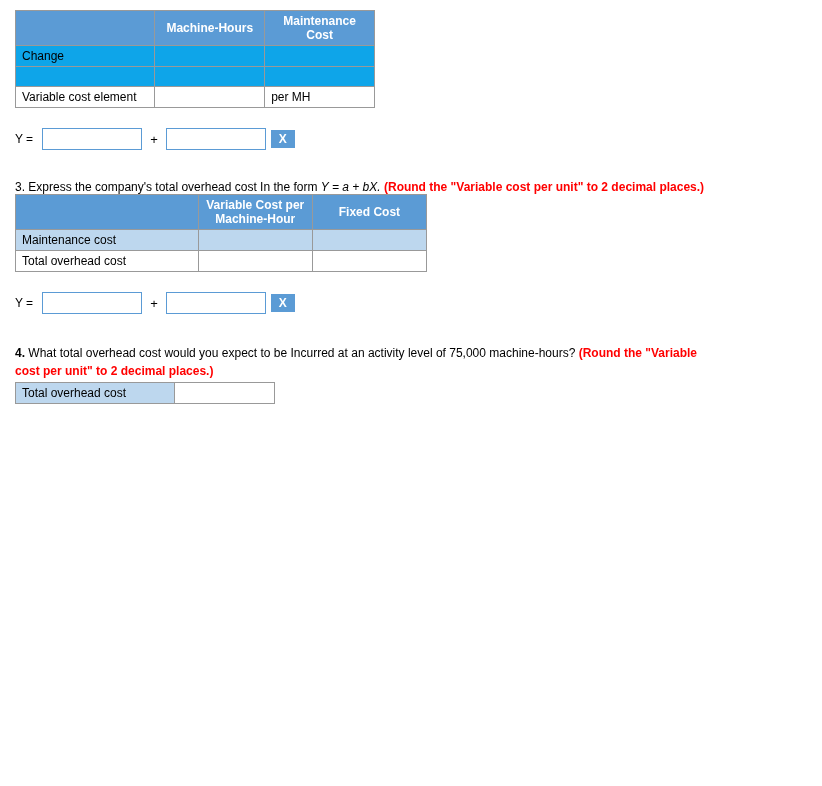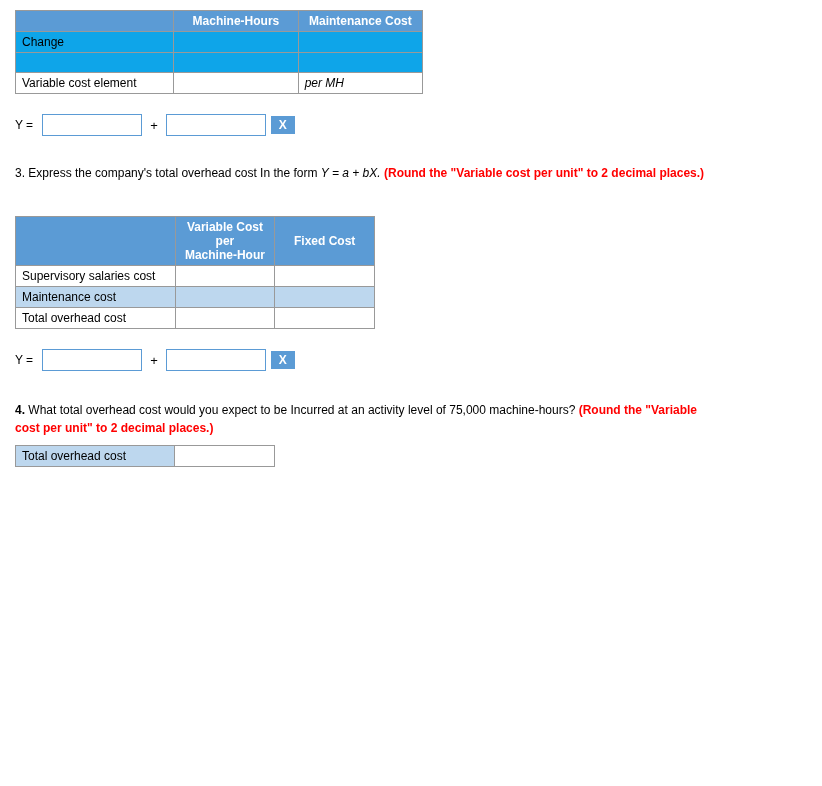--- a/index.html
+++ b/index.html
@@ -19,42 +19,41 @@
       font-size: 12px;
     }
     td, th {
       border: 1px solid #999;
       padding: 3px 6px;
       height: 20px;
     }
 
     
     .top-table {
-      width: 408px;
+      width: 360px;
       margin-bottom: 20px;
     }
     .top-table .header-row td {
       background-color: #5b9bd5;
       color: #fff;
       font-weight: bold;
       text-align: center;
     }
     .top-table .label-col {
       width: 140px;
       background-color: #fff;
     }
     .top-table .input-col {
       width: 110px;
       background-color: #fff;
     }
     .top-table .blue-row td {
       background-color: #0ea5e9;
     }
     .top-table .per-mh-cell {
-      font-style: italic;
       color: #000;
     }
     .top-table input[type="text"] {
       border: none;
       outline: none;
       width: 100%;
       background: transparent;
       font-size: 12px;
     }
 
@@ -95,23 +94,22 @@
     .section-heading b {
       font-weight: normal;
     }
     .section-heading .bold-red {
       color: red;
       font-weight: bold;
     }
 
     
     .section3-table {
-      width: 360px;
+      width: 412px;
       margin-bottom: 20px;
-      margin-top: 36px;
     }
     .section3-table .header-row td {
       background-color: #5b9bd5;
       color: #fff;
       font-weight: bold;
       text-align: center;
       vertical-align: middle;
     }
     .section3-table .label-col {
       width: 160px;
@@ -127,21 +125,21 @@
       border: none;
       outline: none;
       width: 100%;
       background: transparent;
       font-size: 12px;
     }
 
     
     .section4-heading {
       font-size: 12px;
-      margin-bottom: 8px;
+      margin-bottom: 2px;
       margin-top: 10px;
       max-width: 700px;
       line-height: 1.5;
     }
     .section4-heading .bold-red {
       color: red;
       font-weight: bold;
     }
 
     .section4-table {
@@ -208,25 +206,20 @@
 
 <table class="section3-table">
   <thead>
     <tr class="header-row">
       <td class="label-col"></td>
       <td class="data-col">Variable Cost per<br>Machine-Hour</td>
       <td class="data-col">Fixed Cost</td>
     </tr>
   </thead>
   <tbody>
-    <tr>
-      <td class="label-col">Supervisory salaries cost</td>
-      <td class="data-col"><input type="text" style=""></td>
-      <td class="data-col"><input type="text" style=""></td>
-    </tr>
     <tr class="blue-row">
       <td class="label-col">Maintenance cost</td>
       <td class="data-col"><input type="text" style=""></td>
       <td class="data-col"><input type="text" style=""></td>
     </tr>
     <tr>
       <td class="label-col">Total overhead cost</td>
       <td class="data-col"><input type="text" style=""></td>
       <td class="data-col"><input type="text" style=""></td>
     </tr>

